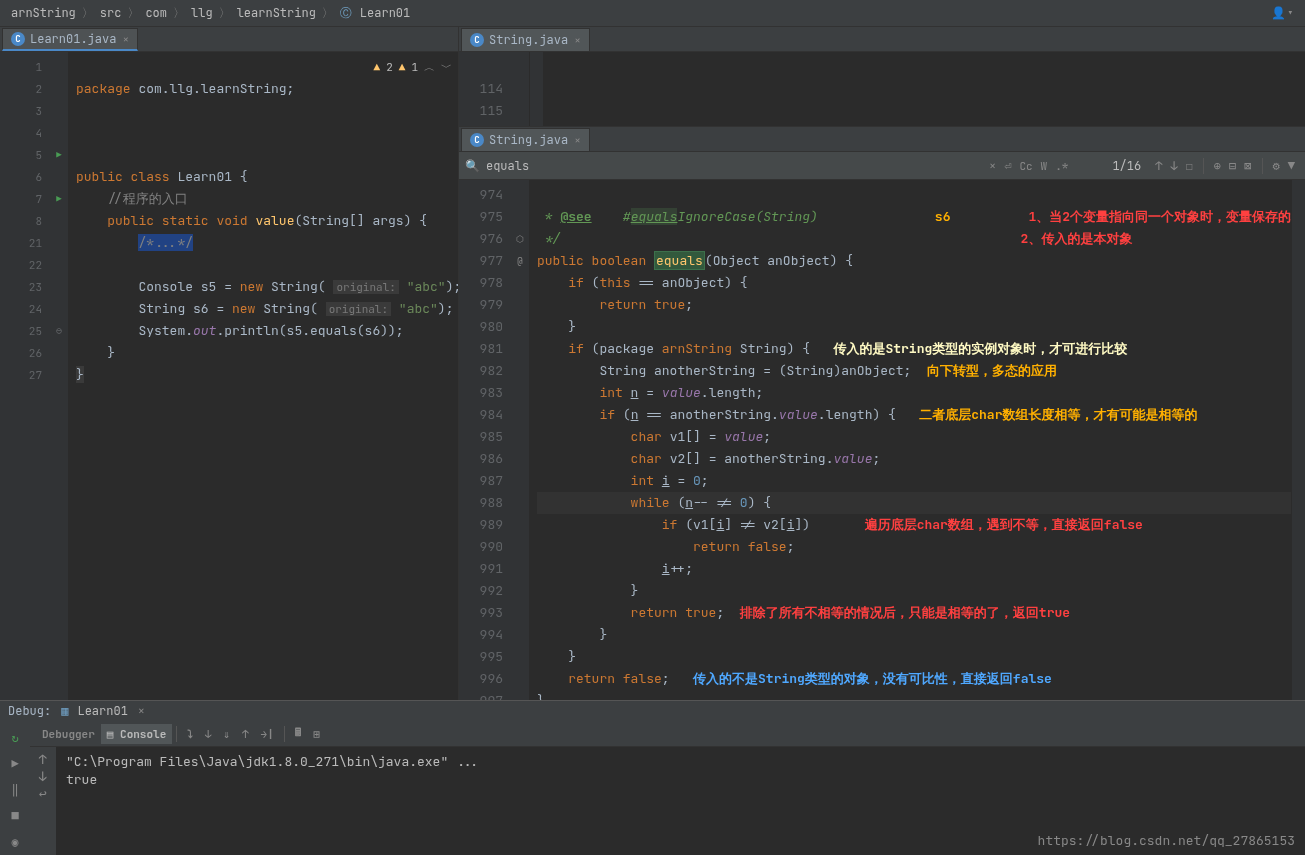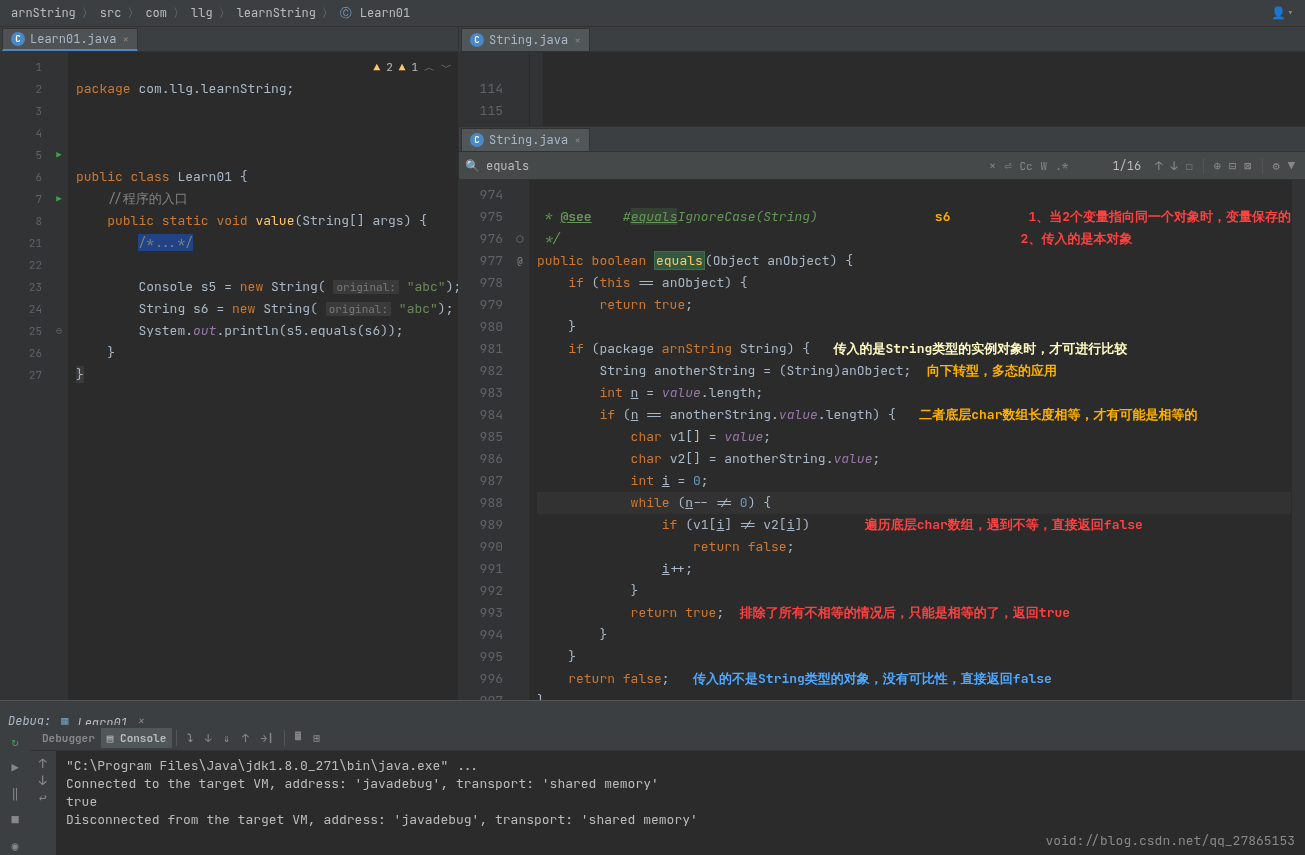--- a/index.html
+++ b/index.html
@@ -41,21 +41,21 @@
 .inspect .warn { color:#ffc66d;}
 .inspect .arrow { color:#888;}
 .searchbar { height:28px; background:#45494a; border-bottom:1px solid #323232; display:flex; align-items:center; padding:0 6px; font-size:12px; }
 .searchbar .sicon { color:#bbbbbb; margin-right:6px;}
 .searchbar input { background:transparent; border:none; color:#bbbbbb; font-size:12px; flex:1; outline:none; font-family:inherit;}
 .searchbar .meta { color:#888; margin:0 4px; font-size:11px;}
 .searchbar .btn { color:#888; padding:0 4px; cursor:pointer;}
 .searchbar .count { color:#bbbbbb; margin:0 10px;}
 .small-editor { height:75px; display:flex; background:#2b2b2b; border-bottom:1px solid #323232;}
 .debug-panel { height:155px; background:#2b2b2b; border-top:1px solid #555; display:flex; flex-direction:column;}
-.debug-header { height:23px; background:#3c3f41; display:flex; padding:12px 8px; font-size:12px;font-style:italic;}
+.debug-header { height:23px; background:#3c3f41; display:flex; align-items:center; padding:0 8px; font-size:12px;}
 .debug-header .title { margin-right:10px;}
 .debug-header .dtab { padding:2px 6px; color:#bbbbbb;}
 .debug-header .dclose { margin-left:4px; color:#888;}
 .debug-toolbar { height:26px; background:#3c3f41; border-bottom:1px solid #323232; display:flex; align-items:center; padding:0 6px;font-weight:bold;}
 .debug-toolbar .dtbtn { padding:3px 6px; color:#888; font-size:11px;}
 .debug-toolbar .dtbtn.active { background:#515658; color:#bbbbbb;}
 .debug-toolbar .sep2 { width:1px; height:16px; background:#555; margin:0 4px;}
 .debug-body { flex:1; display:flex;}
 .debug-sidebar { width:30px; background:#3c3f41; display:flex; flex-direction:column; align-items:center; padding-top:4px;}
 .debug-sidebar .sbtn { width:22px; height:22px; margin:2px 0; color:#888; display:flex; align-items:center; justify-content:center; font-size:12px;}
@@ -321,21 +321,19 @@
         <span class="dtbtn">⊞</span>
       </div>
       <div style="flex:1;display:flex;">
         <div style="width:26px;background:#3c3f41;display:flex;flex-direction:column;align-items:center;padding-top:4px;">
           <div class="sbtn" style="color:#888;">↑</div>
           <div class="sbtn" style="color:#888;">↓</div>
           <div class="sbtn" style="color:#888;">↩</div>
         </div>
         <div class="console">
 <div>"C:\Program Files\Java\jdk1.8.0_271\bin\java.exe" ...</div>
-<div>Connected to the target VM, address: 'javadebug', transport: 'shared memory'</div>
 <div>true</div>
-<div>Disconnected from the target VM, address: 'javadebug', transport: 'shared memory'</div>
         </div>
       </div>
     </div>
   </div>
-  <div class="watermark">void://blog.csdn.net/qq_27865153</div>
+  <div class="watermark">https://blog.csdn.net/qq_27865153</div>
 </div>
 
 </body></html>

